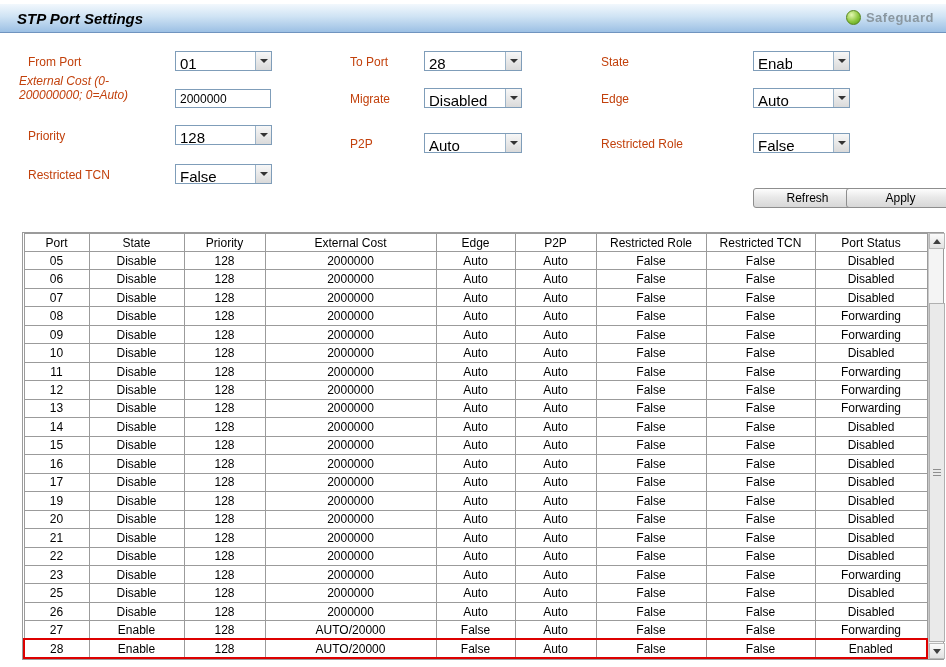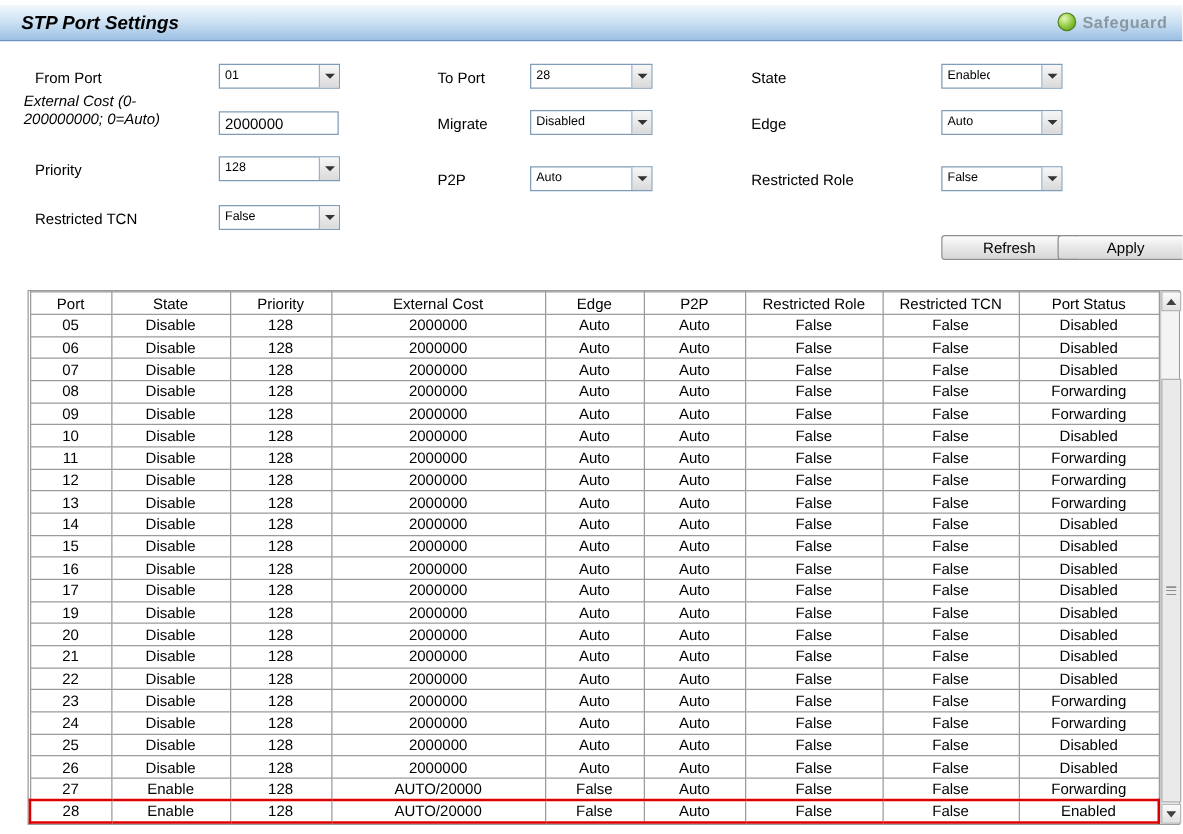--- a/index.html
+++ b/index.html
@@ -18,37 +18,37 @@
   .page-title { font-size:15px; font-weight:bold; color:#000; padding-left:17px;font-style:italic; }
   .brand { position:absolute; right:12px; top:6px; display:flex; align-items:center; gap:5px; }
   .brand-orb {
     width:15px; height:15px; border-radius:50%;
     background:radial-gradient(circle at 35% 30%, #e4f8b2 0%, #8cc63f 55%, #4f9b16 100%);
     border:1px solid #58851d;
   }
   .brand-text { font-size:13px; font-weight:bold; color:#8a97a0; letter-spacing:.5px; }
 
   
-  .form-label { position:absolute; font-size:12px; line-height:14px; color:#000000; }
+  .form-label { position:absolute; font-size:12px; line-height:14px; color:#c2410c; }
   .lbl-from-port      { left:28px;  top:55px;  }
   .lbl-to-port        { left:350px; top:55px;  }
   .lbl-state          { left:601px; top:55px;  }
   .lbl-external-cost  { left:19px;  top:74px;  width:112px;font-style:italic; }
   .lbl-migrate        { left:350px; top:92px;  }
   .lbl-edge           { left:601px; top:92px;  }
   .lbl-priority       { left:28px;  top:129px; }
   .lbl-p2p            { left:350px; top:137px; }
   .lbl-restricted-role{ left:601px; top:137px; }
   .lbl-restricted-tcn { left:28px;  top:168px; }
 
   .sel {
     position:absolute; width:97px; height:20px; background:#fff;
     border:1px solid #7f9db9; display:flex; align-items:stretch; cursor:default;
   }
-  .sel .val { flex:1; padding:3px 0 0 4px; font-size:10px; white-space:nowrap; overflow:hidden; }
+  .sel .val { flex:1; padding:3px 0 0 4px; font-size:15px; white-space:nowrap; overflow:hidden; }
   .sel .dbtn {
     width:16px; background:linear-gradient(180deg,#f7f7f7,#dadada);
     border-left:1px solid #9db4c8; display:flex; align-items:center; justify-content:center;
   }
   .tri { width:0; height:0; border-left:4px solid transparent; border-right:4px solid transparent; border-top:4px solid #333; }
   .sel-from-port      { left:175px; top:51px;  }
   .sel-to-port        { left:424px; top:51px; width:98px; }
   .sel-state          { left:753px; top:51px;gap:41px;  }
   .sel-migrate        { left:424px; top:88px; width:98px; }
   .sel-edge           { left:753px; top:88px;  }
@@ -408,31 +408,20 @@
           <td>Disable</td>
           <td>128</td>
           <td>2000000</td>
           <td>Auto</td>
           <td>Auto</td>
           <td>False</td>
           <td>False</td>
           <td>Forwarding</td>
         </tr>
         <tr>
-          <td>24</td>
-          <td>Disable</td>
-          <td>128</td>
-          <td>2000000</td>
-          <td>Auto</td>
-          <td>Auto</td>
-          <td>False</td>
-          <td>False</td>
-          <td>Forwarding</td>
-        </tr>
-        <tr>
           <td>25</td>
           <td>Disable</td>
           <td>128</td>
           <td>2000000</td>
           <td>Auto</td>
           <td>Auto</td>
           <td>False</td>
           <td>False</td>
           <td>Disabled</td>
         </tr>

